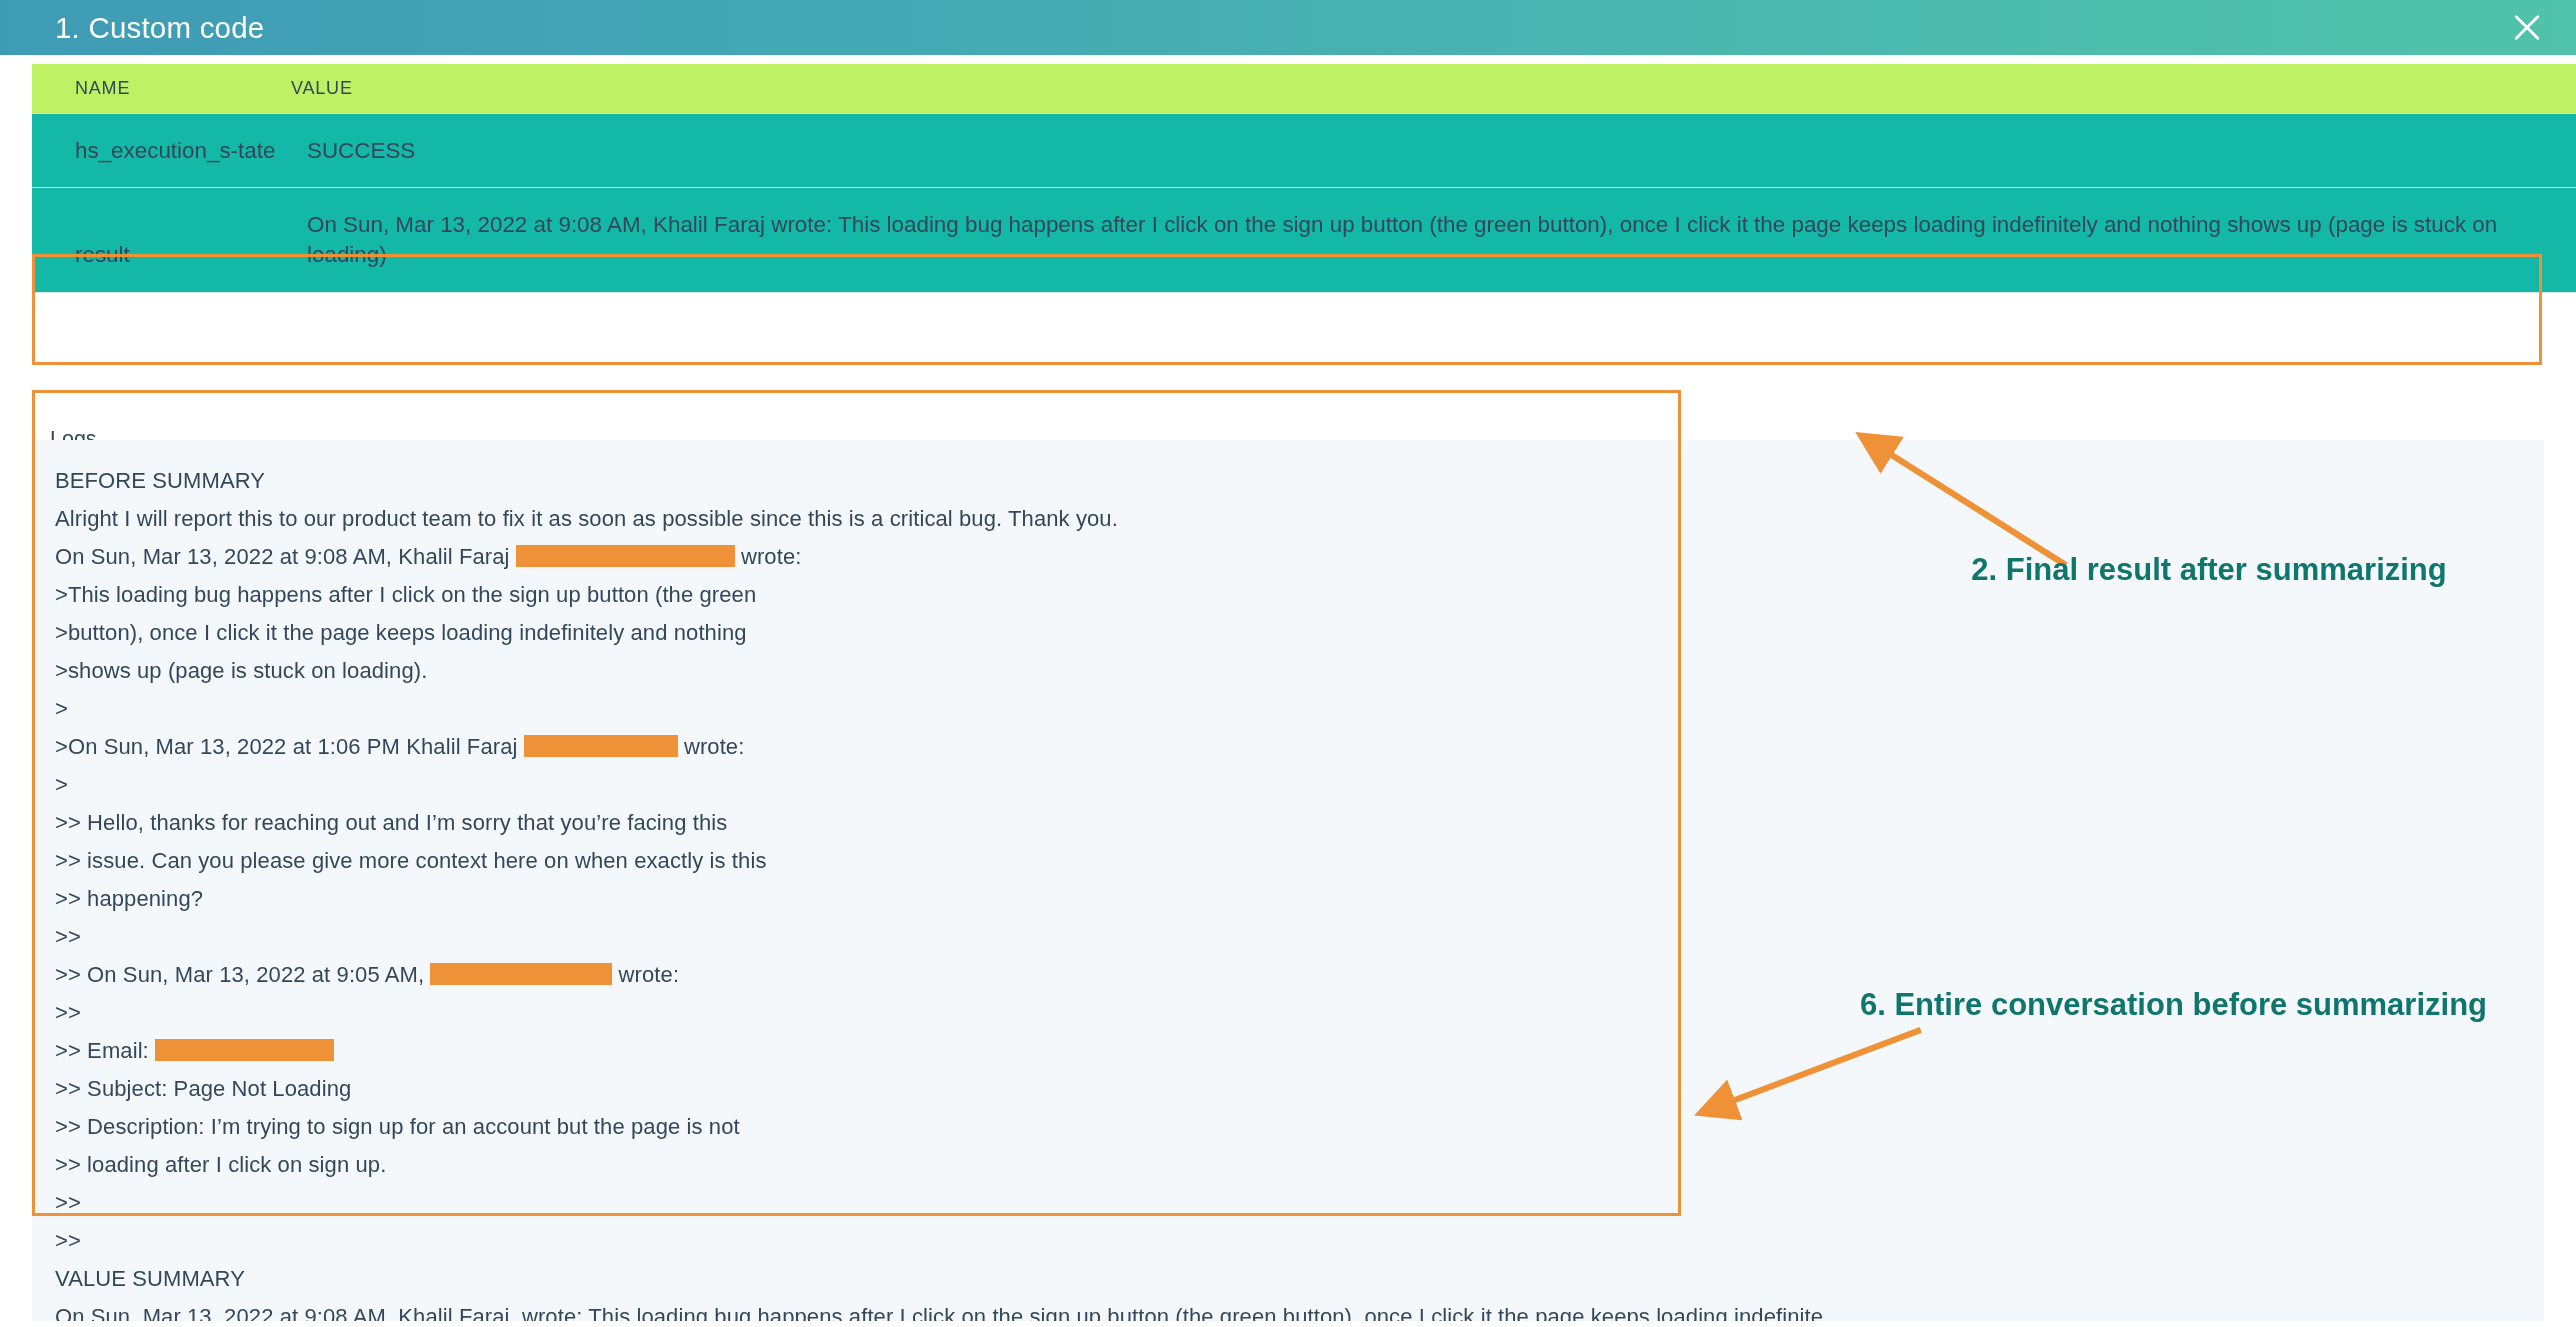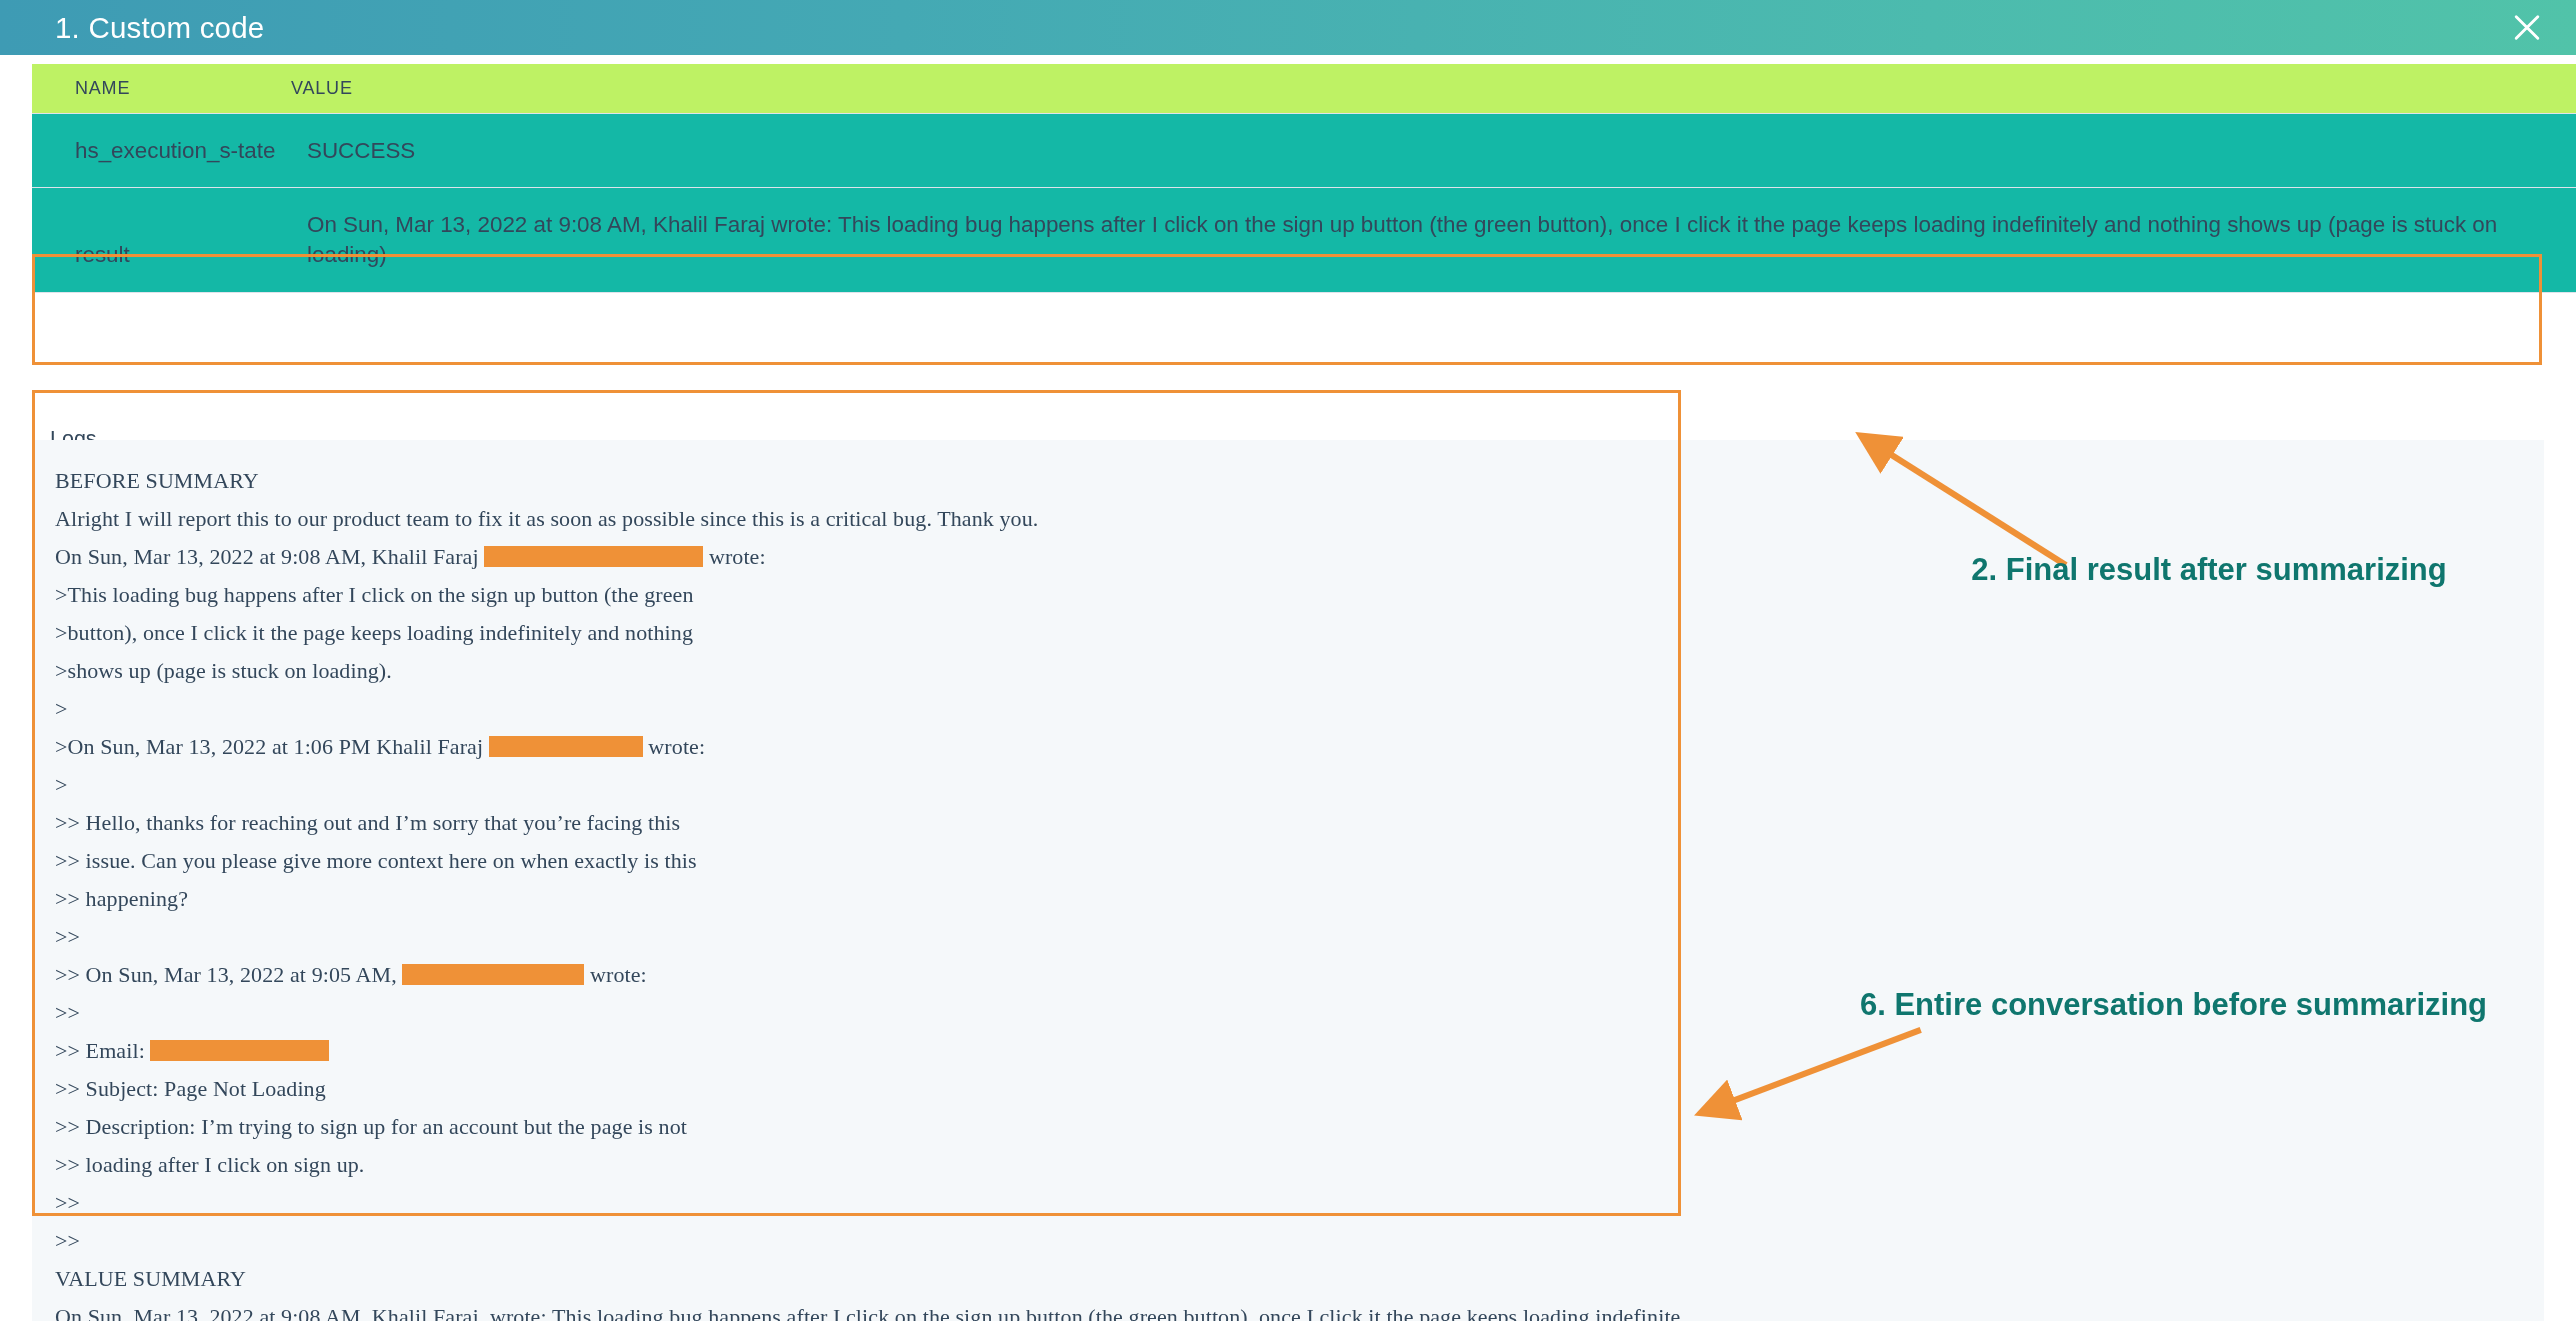--- a/index.html
+++ b/index.html
@@ -101,21 +101,21 @@
   
   .log-panel {
     position: absolute;
     left: 32px; top: 385px;
     width: 2512px; height: 881px;
     background: #f5f8fa;
     overflow: hidden;
     padding: 21.5px 0 0 23px;
   }
   .log-line {
-    font-family: Liberation Serif, serif;
+    font-family: Liberation Sans, sans-serif;
     font-size: 22px;
     line-height: 38px;
     color: #33475b;
     white-space: pre;
     letter-spacing: 0.1px;
   }
   .log-line .redact {
     display: inline-block;
     background: #ef9137;
     vertical-align: middle;

